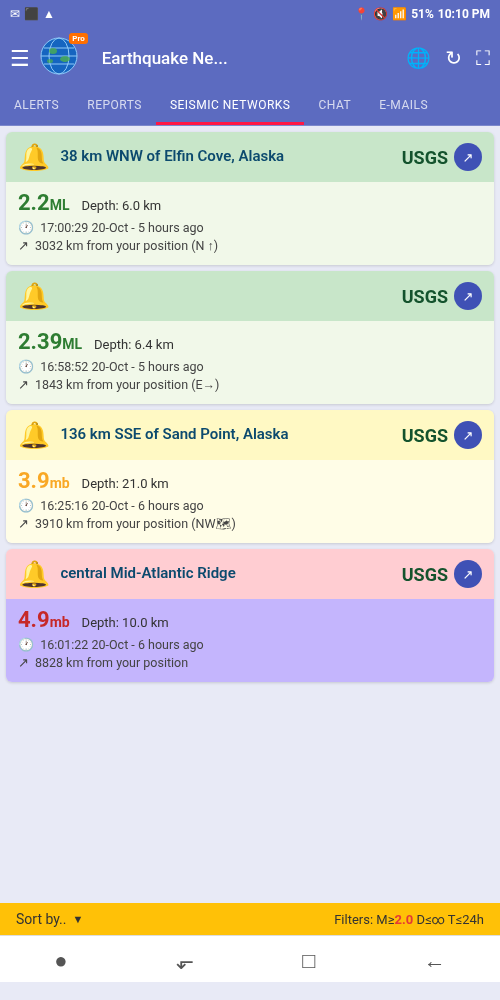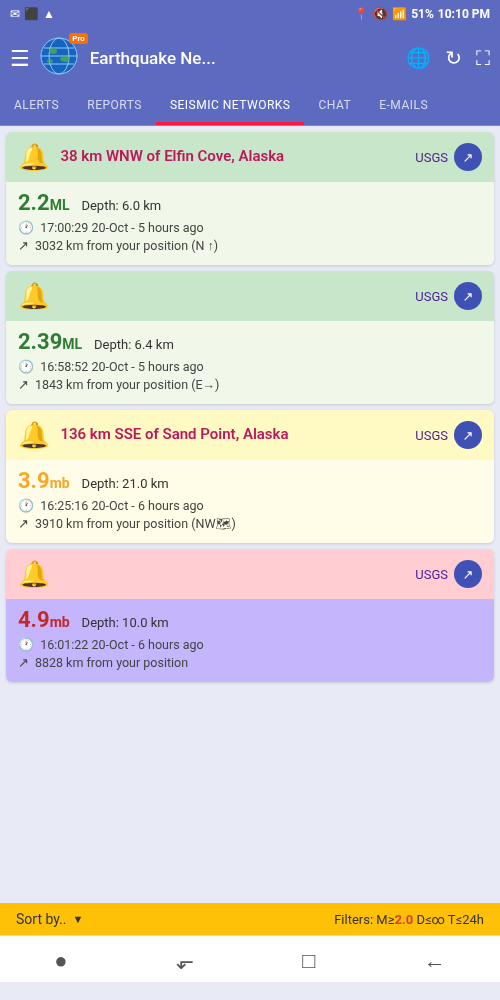--- a/index.html
+++ b/index.html
@@ -32,21 +32,21 @@
       align-items: center;
       padding: 8px 10px;
       height: 60px;
       gap: 10px;
     }
     .header-icon { font-size: 22px; color: white; cursor: pointer; }
     .header-logo-wrap {
       display: flex;
       align-items: center;
       flex: 1;
-      gap: 8px;
+      gap: 20px;
     }
     .logo-globe {
       width: 42px;
       height: 42px;
       position: relative;
     }
     .pro-badge {
       position: absolute;
       top: -4px;
       right: -6px;
@@ -111,32 +111,32 @@
     .eq-card-header-left {
       display: flex;
       align-items: center;
       gap: 10px;
       flex: 1;
     }
     .eq-icon { font-size: 26px; }
     .eq-location {
       font-size: 15px;
       font-weight: 600;
-      color: #be185d;
+      color: #0c4a6e;
       line-height: 1.3;
     }
     .eq-source-share {
       display: flex;
       align-items: center;
       gap: 6px;
     }
     .usgs-label {
-      color: #4c1d95;
-      font-size: 13px;
-      font-weight: 400;
+      color: #14532d;
+      font-size: 18px;
+      font-weight: 700;
       cursor: pointer;
     }
     .share-btn {
       width: 28px;
       height: 28px;
       background: #3f51b5;
       border-radius: 50%;
       display: flex;
       align-items: center;
       justify-content: center;
@@ -368,20 +368,21 @@
         <span class="eq-meta-icon">↗</span>
         <span>3910 km from your position (NW🗺)</span>
       </div>
     </div>
   </div>
 
   <div class="eq-card">
     <div class="eq-card-header card-red-header">
       <div class="eq-card-header-left">
         <span class="eq-icon">🔔</span>
+        <span class="eq-location">central Mid-Atlantic Ridge</span>
       </div>
       <div class="eq-source-share">
         <span class="usgs-label">USGS</span>
         <div class="share-btn">↗</div>
       </div>
     </div>
     <div class="eq-card-body card-red-body">
       <div>
         <span class="eq-magnitude mag-red">4.9</span><span class="eq-magnitude-type mag-red">mb</span>
         <span class="eq-depth">Depth: 10.0 km</span>

